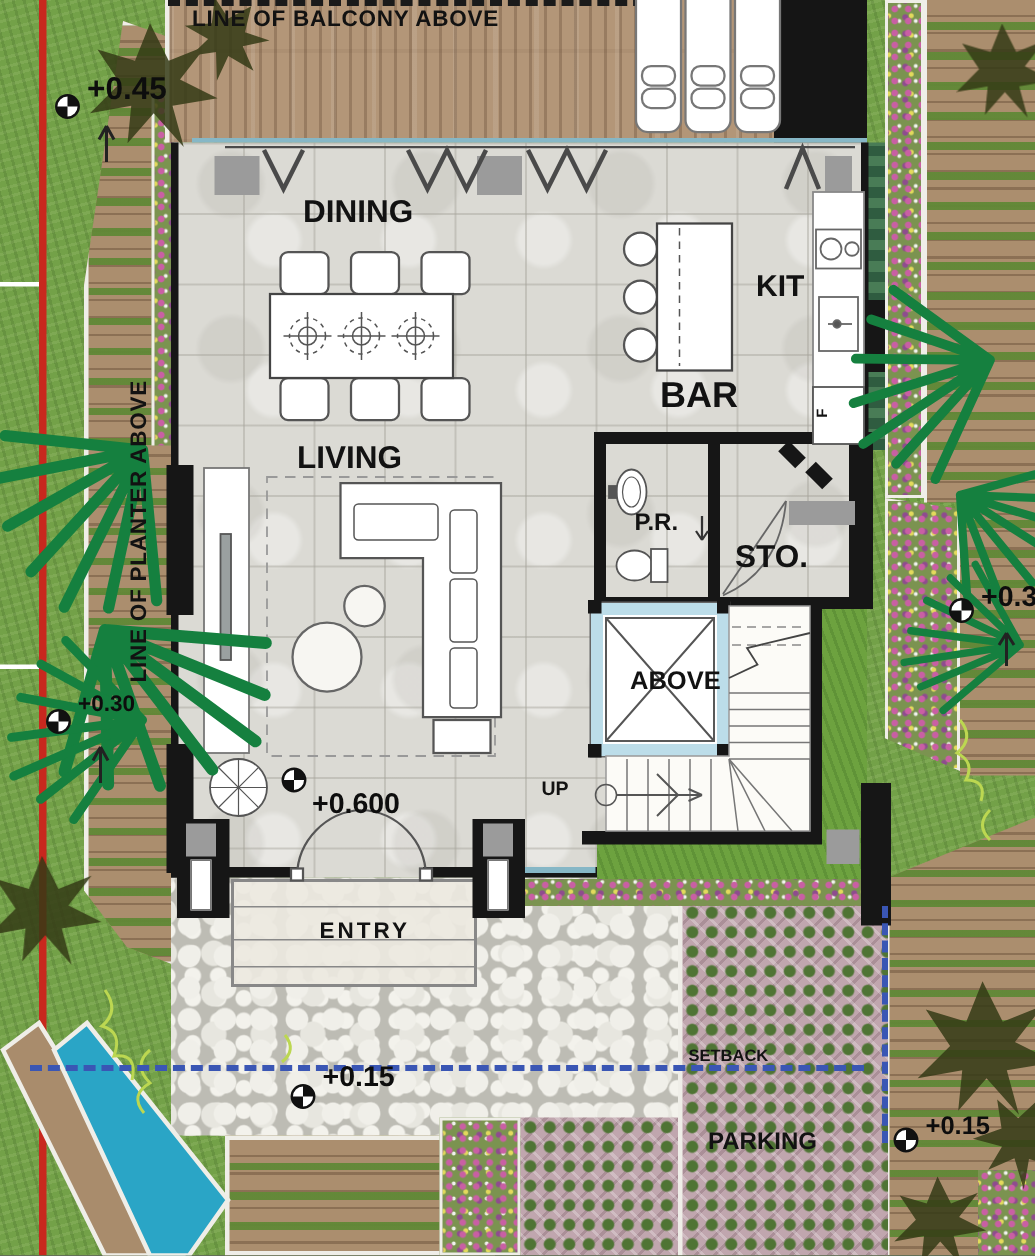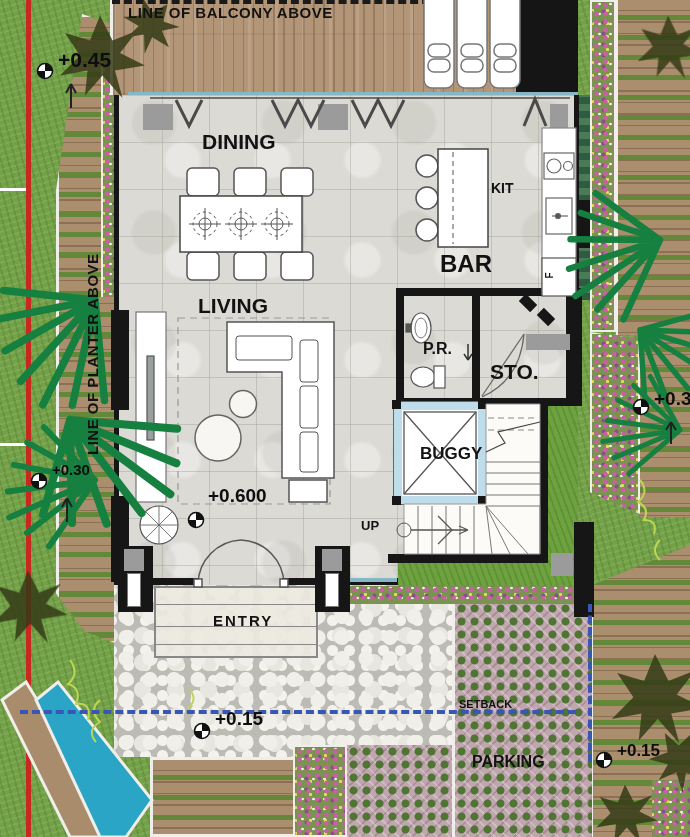--- a/index.html
+++ b/index.html
@@ -283,26 +283,26 @@
     </g>
   </svg>
 
   <div class="dash-blue-h" style="left:20px;top:710px;width:556px"></div>
   <div class="dash-blue-v" style="left:588px;top:604px;height:158px"></div>
 
   <div class="lbl" style="left:128px;top:4px;font-size:15px;letter-spacing:.5px">LINE OF BALCONY ABOVE</div>
   <div class="lbl vert" style="left:84px;top:455px;font-size:15px;letter-spacing:.5px">LINE OF PLANTER ABOVE</div>
 
   <div class="lbl" style="left:202px;top:130px;font-size:21px">DINING</div>
-  <div class="lbl" style="left:491px;top:180px;font-size:14px">KIT</div>
+  <div class="lbl" style="left:504px;top:180px;font-size:20px">KIT</div>
   <div class="lbl" style="left:440px;top:250px;font-size:24px">BAR</div>
   <div class="lbl" style="left:198px;top:294px;font-size:21px">LIVING</div>
   <div class="lbl" style="left:423px;top:340px;font-size:16px">P.R.</div>
   <div class="lbl" style="left:490px;top:360px;font-size:21px">STO.</div>
-  <div class="lbl" style="left:420px;top:444px;font-size:17px">BUGGY</div>
+  <div class="lbl" style="left:420px;top:444px;font-size:17px">ABOVE</div>
   <div class="lbl" style="left:213px;top:612px;font-size:15px;letter-spacing:2px">ENTRY</div>
   <div class="lbl" style="left:361px;top:518px;font-size:13px">UP</div>
   <div class="lbl" style="left:546px;top:270px;font-size:10px;transform:rotate(-90deg)">F</div>
 
   <div class="lbl" style="left:459px;top:698px;font-size:11px">SETBACK</div>
   <div class="lbl" style="left:472px;top:753px;font-size:16px">PARKING</div>
 
   <svg class="icon" style="left:36px;top:62px" width="18" height="18" viewBox="0 0 18 18">
       <circle cx="9" cy="9" r="7.5" fill="#fff" stroke="#111" stroke-width="1.6"></circle>
       <path d="M9,9 L9,1.5 A7.5,7.5 0 0 1 16.5,9 Z" fill="#111"></path>
@@ -331,21 +331,21 @@
   <div class="lvl" style="left:654px;top:388px;font-size:19px">+0.3</div>
   <svg class="icon" style="left:664px;top:418px" width="14" height="28" viewBox="0 0 14 28">
       <path d="M7,26 L7,4 M7,4 L2,12 M7,4 L12,12" stroke="#222" stroke-width="2" fill="none"></path>
     </svg>
 
   <svg class="icon" style="left:187px;top:511px" width="18" height="18" viewBox="0 0 18 18">
       <circle cx="9" cy="9" r="7.5" fill="#fff" stroke="#111" stroke-width="1.6"></circle>
       <path d="M9,9 L9,1.5 A7.5,7.5 0 0 1 16.5,9 Z" fill="#111"></path>
       <path d="M9,9 L9,16.5 A7.5,7.5 0 0 1 1.5,9 Z" fill="#111"></path>
     </svg>
-  <div class="lvl" style="left:208px;top:485px;font-size:19px">+0.600</div>
+  <div class="lvl" style="left:208px;top:526px;font-size:19px">+0.600</div>
 
   <svg class="icon" style="left:193px;top:722px" width="18" height="18" viewBox="0 0 18 18">
       <circle cx="9" cy="9" r="7.5" fill="#fff" stroke="#111" stroke-width="1.6"></circle>
       <path d="M9,9 L9,1.5 A7.5,7.5 0 0 1 16.5,9 Z" fill="#111"></path>
       <path d="M9,9 L9,16.5 A7.5,7.5 0 0 1 1.5,9 Z" fill="#111"></path>
     </svg>
   <div class="lvl" style="left:215px;top:708px;font-size:19px">+0.15</div>
 
   <svg class="icon" style="left:595px;top:751px" width="18" height="18" viewBox="0 0 18 18">
       <circle cx="9" cy="9" r="7.5" fill="#fff" stroke="#111" stroke-width="1.6"></circle>

